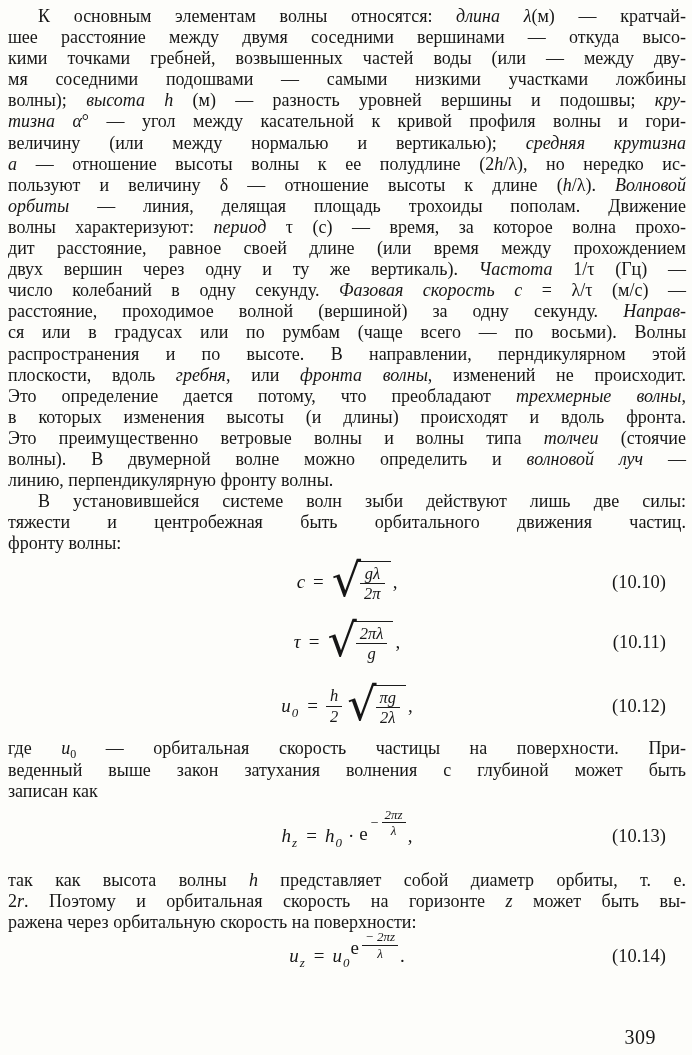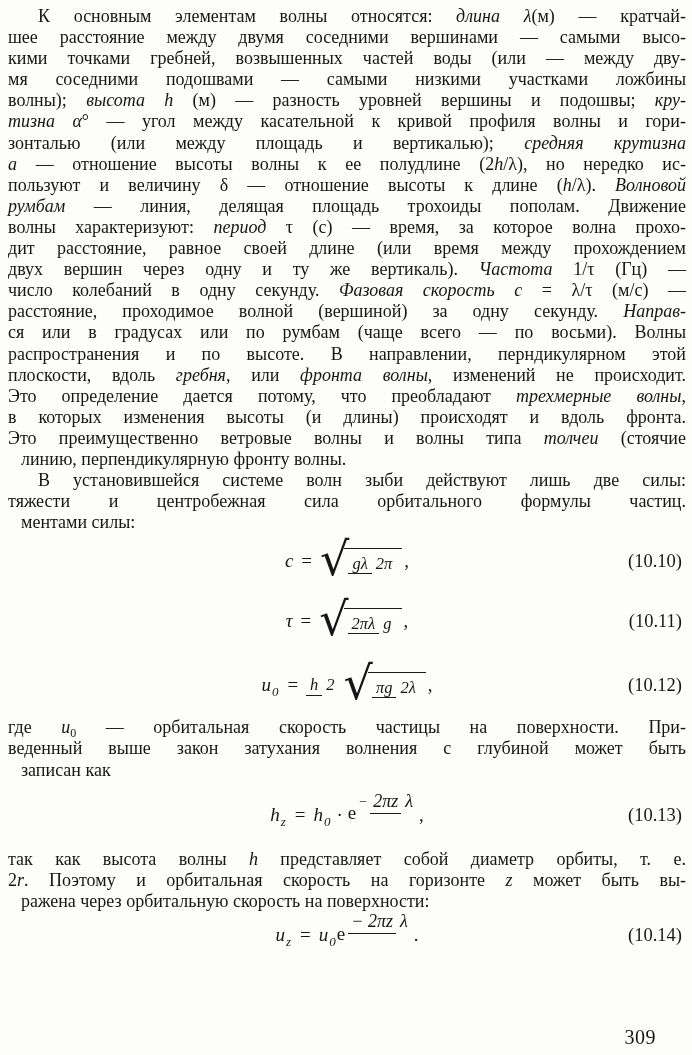--- a/index.html
+++ b/index.html
@@ -9,104 +9,105 @@
     font-family:"Liberation Serif","DejaVu Serif",serif;
     color:#161616;
   }
   .doc{position:absolute;left:8px;right:6px;top:6px;}
   .para{margin:0;}
   .line{
     font-size:18px;line-height:21.1px;
     text-align:justify;text-align-last:justify;
     white-space:normal;
   }
-  .line.last{text-align-last:left;margin-left:13px;}
+  .line.last{text-align-last:left;}
   .line.indent{text-indent:30px;}
   .it{font-style:italic;}
   .sub{font-size:12px;line-height:0;position:relative;top:4px;}
   
   .eq{
     position:relative;display:flex;justify-content:center;align-items:center;
     height:62px;font-size:19px;
   }
   [data-name="equation-10-10"]{height:56px;}
   [data-name="equation-10-11"]{height:64px;}
   [data-name="equation-10-12"]{height:64px;}
   [data-name="equation-10-13"]{height:68px;}
   [data-name="equation-10-14"]{height:46px;}
   .eq-body{display:inline-flex;align-items:center;}
   .eq-num{
-    position:absolute;right:4px;top:50%;transform:translateY(-50%);
+    position:absolute;right:20px;top:50%;transform:translateY(-50%);
     font-size:18.5px;
   }
   .v{font-style:italic;}
   .vsub{font-size:13px;line-height:0;position:relative;top:5px;margin:0 1px;}
   .op{margin:0 8px;font-style:normal;}
   .op.dot{margin:0 5px;}
   .frac{
-    display:inline-flex;flex-direction:row;align-items:stretch;text-align:center;
+    display:inline-flex;flex-direction:column;align-items:stretch;text-align:center;
     font-size:16.5px;line-height:1.18;vertical-align:middle;
   }
   .frac .num{border-bottom:1.5px solid #1b1b1b;padding:0 4px;font-style:italic;}
   .frac .den{padding:0 4px;font-style:italic;}
   .standalone-frac{margin-right:5px;}
   .sqrt{display:inline-flex;align-items:center;}
   .rsign{
     font-family:"DejaVu Sans",sans-serif;font-style:normal;
     font-size:46px;line-height:0;margin-right:-5px;transform:translateY(-2px);
   }
   .rcand{border-top:1.7px solid #1b1b1b;padding:2px 6px 0 4px;}
   .rcand .frac .num{border-bottom-width:1.4px;}
   .ex{display:inline-flex;align-items:baseline;}
   .ebase{font-style:normal;}
   .esup{
     display:inline-flex;align-items:center;
     transform:translateY(-13px);margin-left:3px;
   }
   .esup .epre{font-size:14px;margin-right:3px;}
-  .esup .frac{font-size:18px;line-height:1.2;}
+  .esup .frac{font-size:13px;line-height:1.2;}
   .esup .frac .num{border-bottom-width:1.2px;padding:0 3px;}
   .pl{margin-left:2px;}
   .page-num{
     position:absolute;top:1026px;right:36px;font-size:20px;letter-spacing:0.5px;
   }
 </style>
 </head>
 <body>
 
 <div class="page" data-name="book-page">
   <div class="doc" id="doc" data-name="page-text-column">
       <div class="para" data-name="paragraph-wave-elements">
         <div class="line indent" data-name="text-line"><span data-name="text-run">К основным элементам волны относятся: </span><span class="it" data-name="emphasized-text">длина λ</span><span data-name="text-run">(м) — кратчай-</span></div>
-        <div class="line" data-name="text-line"><span data-name="text-run">шее расстояние между двумя соседними вершинами — самыми высо-</span></div>
+        <div class="line" data-name="text-line"><span data-name="text-run">шее расстояние между двумя соседними вершинами — откуда высо-</span></div>
         <div class="line" data-name="text-line"><span data-name="text-run">кими точками гребней, возвышенных частей воды (или — между дву-</span></div>
         <div class="line" data-name="text-line"><span data-name="text-run">мя соседними подошвами — самыми низкими участками ложбины</span></div>
         <div class="line" data-name="text-line"><span data-name="text-run">волны); </span><span class="it" data-name="emphasized-text">высота h</span><span data-name="text-run"> (м) — разность уровней вершины и подошвы; </span><span class="it" data-name="emphasized-text">кру-</span></div>
         <div class="line" data-name="text-line"><span class="it" data-name="emphasized-text">тизна α</span><span data-name="text-run">° — угол между касательной к кривой профиля волны и гори-</span></div>
-        <div class="line" data-name="text-line"><span data-name="text-run">зонталью (или между площадь и вертикалью); </span><span class="it" data-name="emphasized-text">средняя крутизна</span></div>
+        <div class="line" data-name="text-line"><span data-name="text-run">величину (или между нормалью и вертикалью); </span><span class="it" data-name="emphasized-text">средняя крутизна</span></div>
         <div class="line" data-name="text-line"><span class="it" data-name="emphasized-text">a</span><span data-name="text-run"> — отношение высоты волны к ее полудлине (2</span><span class="it" data-name="emphasized-text">h</span><span data-name="text-run">/λ), но нередко ис-</span></div>
         <div class="line" data-name="text-line"><span data-name="text-run">пользуют и величину δ — отношение высоты к длине (</span><span class="it" data-name="emphasized-text">h</span><span data-name="text-run">/λ). </span><span class="it" data-name="emphasized-text">Волновой</span></div>
-        <div class="line" data-name="text-line"><span class="it" data-name="emphasized-text">румбам</span><span data-name="text-run"> — линия, делящая площадь трохоиды пополам. Движение</span></div>
+        <div class="line" data-name="text-line"><span class="it" data-name="emphasized-text">орбиты</span><span data-name="text-run"> — линия, делящая площадь трохоиды пополам. Движение</span></div>
         <div class="line" data-name="text-line"><span data-name="text-run">волны характеризуют: </span><span class="it" data-name="emphasized-text">период</span><span data-name="text-run"> τ (с) — время, за которое волна прохо-</span></div>
         <div class="line" data-name="text-line"><span data-name="text-run">дит расстояние, равное своей длине (или время между прохождением</span></div>
         <div class="line" data-name="text-line"><span data-name="text-run">двух вершин через одну и ту же вертикаль). </span><span class="it" data-name="emphasized-text">Частота</span><span data-name="text-run"> 1/τ (Гц) —</span></div>
         <div class="line" data-name="text-line"><span data-name="text-run">число колебаний в одну секунду. </span><span class="it" data-name="emphasized-text">Фазовая скорость c</span><span data-name="text-run"> = λ/τ (м/с) —</span></div>
         <div class="line" data-name="text-line"><span data-name="text-run">расстояние, проходимое волной (вершиной) за одну секунду. </span><span class="it" data-name="emphasized-text">Направ-</span></div>
         <div class="line" data-name="text-line"><span data-name="text-run">ся или в градусах или по румбам (чаще всего — по восьми). Волны</span></div>
         <div class="line" data-name="text-line"><span data-name="text-run">распространения и по высоте. В направлении, перндикулярном этой</span></div>
         <div class="line" data-name="text-line"><span data-name="text-run">плоскости, вдоль </span><span class="it" data-name="emphasized-text">гребня</span><span data-name="text-run">, или </span><span class="it" data-name="emphasized-text">фронта волны</span><span data-name="text-run">, изменений не происходит.</span></div>
         <div class="line" data-name="text-line"><span data-name="text-run">Это определение дается потому, что преобладают </span><span class="it" data-name="emphasized-text">трехмерные волны</span><span data-name="text-run">,</span></div>
         <div class="line" data-name="text-line"><span data-name="text-run">в которых изменения высоты (и длины) происходят и вдоль фронта.</span></div>
         <div class="line" data-name="text-line"><span data-name="text-run">Это преимущественно ветровые волны и волны типа </span><span class="it" data-name="emphasized-text">толчеи</span><span data-name="text-run"> (стоячие</span></div>
+        <div class="line" data-name="text-line"><span data-name="text-run">волны). В двумерной волне можно определить и </span><span class="it" data-name="emphasized-text">волновой луч</span><span data-name="text-run"> —</span></div>
         <div class="line last" data-name="text-line"><span data-name="text-run">линию, перпендикулярную фронту волны.</span></div>
       </div>
       <div class="para" data-name="paragraph-wave-forces">
         <div class="line indent" data-name="text-line"><span data-name="text-run">В установившейся системе волн зыби действуют лишь две силы:</span></div>
-        <div class="line" data-name="text-line"><span data-name="text-run">тяжести и центробежная сила орбитального формулы частиц.</span></div>
-        <div class="line last" data-name="text-line"><span data-name="text-run">ментами силы:</span></div>
+        <div class="line" data-name="text-line"><span data-name="text-run">тяжести и центробежная быть орбитального движения частиц.</span></div>
+        <div class="line last" data-name="text-line"><span data-name="text-run">фронту волны:</span></div>
       </div>
       <div class="eq" data-name="equation-10-10">
         <span class="eq-body" data-name="equation-body">
           <span class="v" data-name="math-variable">c</span>
           <span class="op" data-name="math-operator">=</span>
           <span class="sqrt" data-name="square-root">
             <span class="rsign" data-name="radical-sign">√</span>
             <span class="rcand" data-name="radicand"><span class="frac" data-name="fraction">
                 <span class="num">gλ</span>
                 <span class="den">2π</span>

